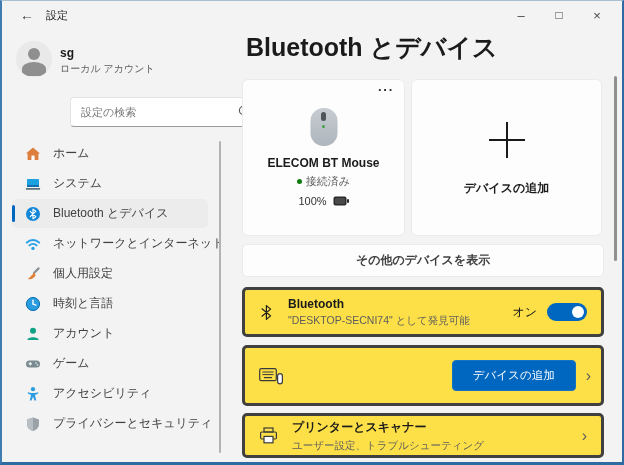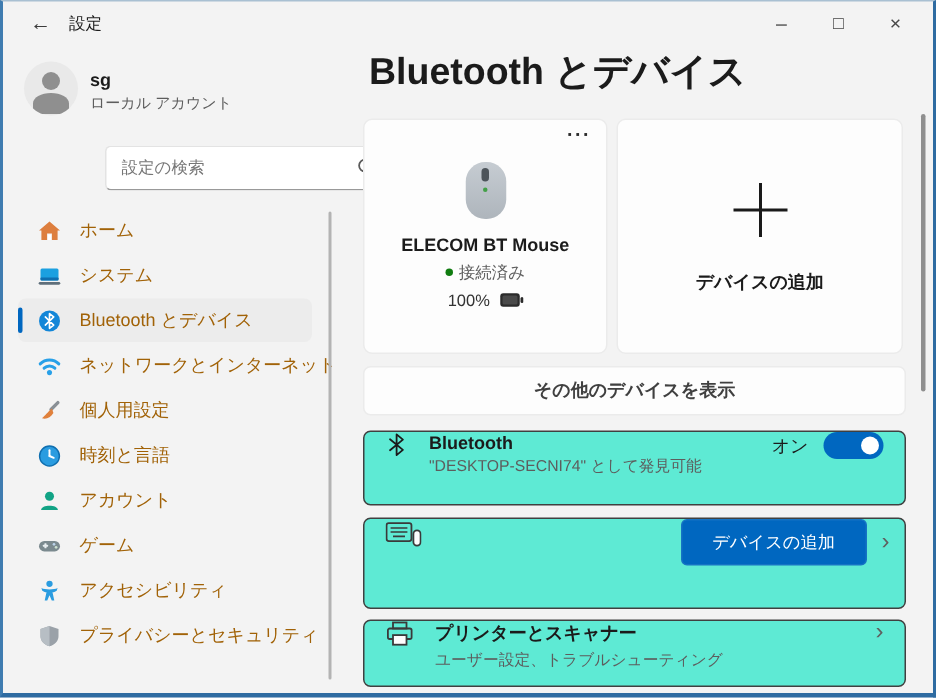--- a/index.html
+++ b/index.html
@@ -35,21 +35,21 @@
   .search-box { position:absolute; top:68px; left:28px; width:190px; height:30px;margin-left:40px; }
   .search-box input { width:100%; height:100%; border:1px solid #e3e3e3; border-bottom:1px solid #999;
     border-radius:4px; background:#fff; padding:0 28px 0 10px; font-size:11px; color:#1b1b1b;
     outline:none; font-family:inherit; }
   .search-box input::placeholder { color:#767676; }
   .search-glyph { position:absolute; right:9px; top:8px; }
 
   .nav { position:absolute; top:110px; left:10px; width:196px; }
   .nav-item { position:relative; height:29px; margin-bottom:1px; display:flex; align-items:center;
     padding-left:13px; gap:12px; border-radius:5px; cursor:pointer; }
-  .nav-item .lbl { font-size:12px; color:#a16207; white-space:nowrap; }
+  .nav-item .lbl { font-size:12px; color:#404040; white-space:nowrap; }
   .nav-item.selected { background:#ececec; }
   .nav-item.selected::before { content:""; position:absolute; left:0; top:6px; width:3px; height:17px;
     border-radius:2px; background:#0067c0; }
   .nav-ico { width:16px; height:16px; flex:0 0 16px; }
   .side-scroll { position:absolute; top:112px; right:13px; width:2px; height:312px;
     background:#b3b3b3; border-radius:1px; cursor:pointer; }
 
   
   .main { position:absolute; left:232px; top:28px; right:0; bottom:0; }
   .page-title { position:absolute; left:12px; top:2px; font-size:25px; font-weight:600; color:#1b1b1b; }
@@ -78,22 +78,22 @@
   .add-card { left:177px; top:50px; width:191px; height:157px; cursor:pointer; }
   .plus-wrap { position:absolute; left:50%; top:40px; transform:translateX(-50%); }
   .add-lbl { position:absolute; left:0; right:0; top:100px; text-align:center;
     font-size:12px; font-weight:bold; color:#1b1b1b; }
 
   .show-more { position:absolute; left:8px; top:215px; width:362px; height:33px;
     background:#fdfdfd; border:1px solid #ebebeb; border-radius:5px;
     display:flex; align-items:center; justify-content:center;
     font-size:12px; font-weight:bold; color:#404040; cursor:pointer; font-family:inherit; }
 
-  .row { position:absolute; left:8px; width:362px; background:#5eead4; border:1px solid #404040;
-    border-radius:5px; display:flex; align-items:flex-start; padding:0 14px; gap:14px; cursor:pointer; }
+  .row { position:absolute; left:8px; width:362px; background:#fde047; border:3px solid #404040;
+    border-radius:5px; display:flex; align-items:center; padding:0 14px; gap:14px; cursor:pointer; }
   .bt-row { top:258px; height:50px; }
   .dev-row { top:316px; height:61px; padding-right:10px; }
   .pr-row  { top:384px; height:45px; }
   .row-title { font-size:12px; font-weight:bold; color:#1b1b1b; }
   .row-sub { font-size:10.5px; color:#5d5d5d; margin-top:2px; line-height:1.35; }
   .dev-row .row-sub { width:198px; }
   .row-right { margin-left:auto; display:flex; align-items:center; gap:10px; }
   .toggle-lbl { font-size:12px; color:#1b1b1b; }
   .toggle { position:relative; width:40px; height:18px; border-radius:9px; background:#0067c0;
     cursor:pointer; }

